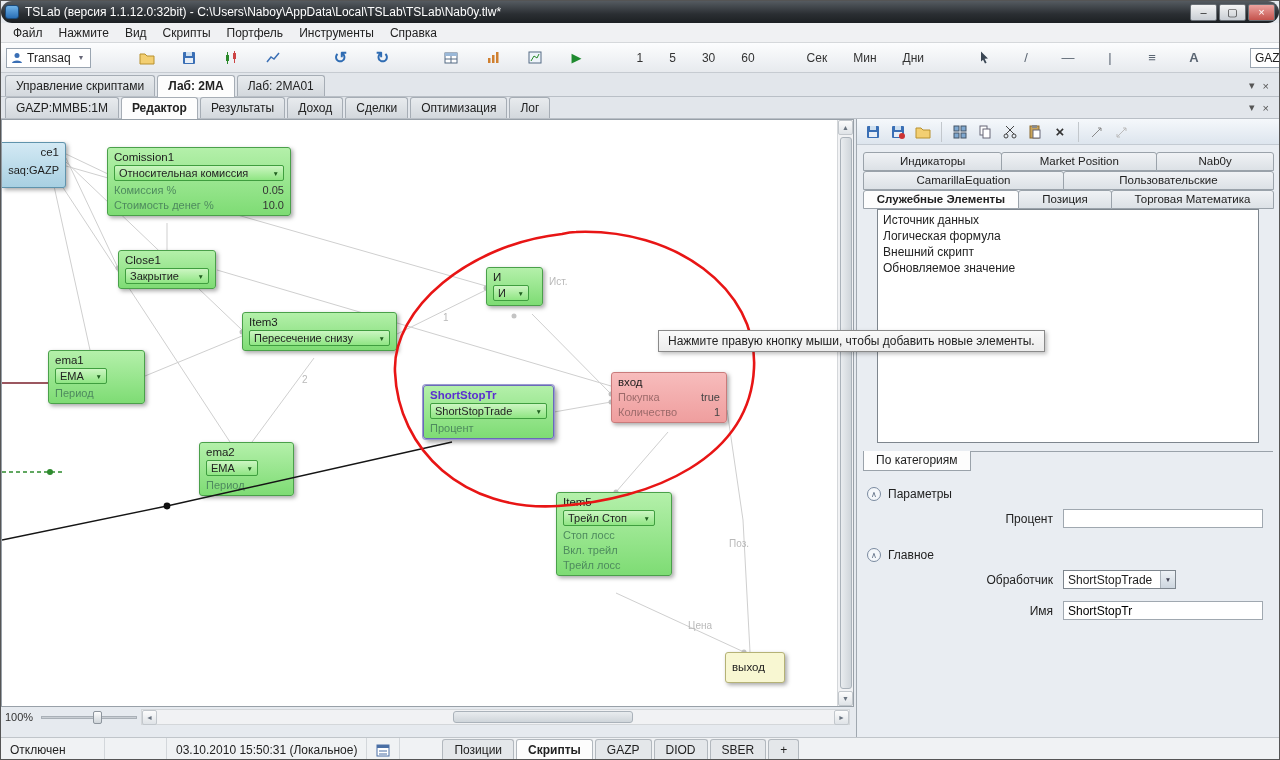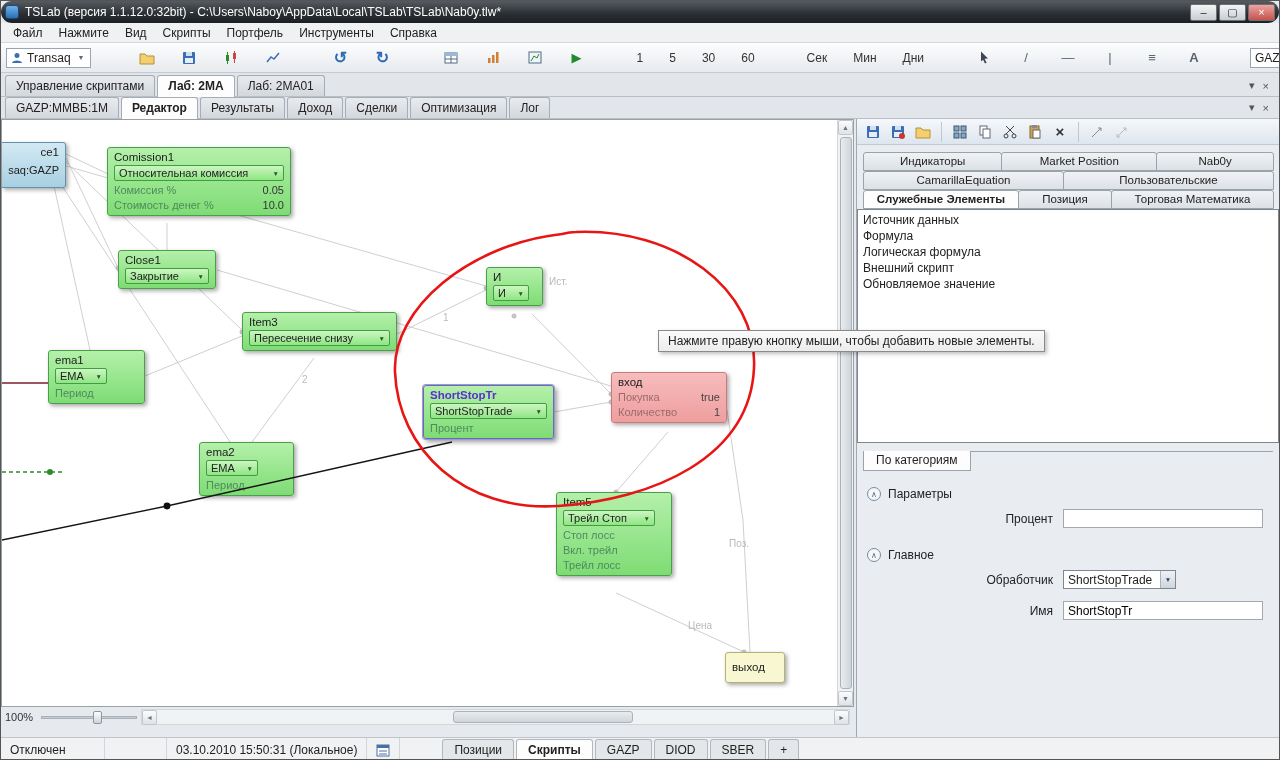--- a/index.html
+++ b/index.html
@@ -80,21 +80,21 @@
   .tooltip { position:absolute; left:656px; top:210px; z-index:100; background:linear-gradient(#fafafa,#ececec); border:1px solid #8a8a8a; box-shadow:2px 2px 4px rgba(0,0,0,.25); padding:3px 9px; font-size:12px; color:#222; white-space:nowrap; }
 
   
   .right-panel { flex:1; border-left:1px solid #a0a8b0; background:#e9edf2; display:flex; flex-direction:column; }
   .rp-toolbar { height:26px; background:linear-gradient(#f5f8fb,#dde5ee); border-bottom:1px solid #c3cad2; display:flex; align-items:center; gap:3px; padding:0 5px; }
   .rp-btn { width:22px; height:22px; display:flex; align-items:center; justify-content:center; border-radius:2px; cursor:default; }
   .rp-tabs { margin:7px 6px 0; }
   .rp-tabrow { display:flex; }
   .rp-tab { flex:1; text-align:center; font-size:11.5px; padding:2px 2px 3px; background:linear-gradient(#f0f2f5,#dcе1e6); background:linear-gradient(#f0f2f5,#dce1e6); border:1px solid #9aa2aa; border-radius:3px 3px 0 0; margin-right:-1px; white-space:nowrap; overflow:hidden; cursor:default; }
   .rp-tab.active { background:#fdfdfd; font-weight:bold; }
-  .rp-list { margin:0 0; background:#fff; border:1px solid #7e868e; height:234px; padding:2px; overflow:hidden; }
+  .rp-list { margin:0 20px; background:#fff; border:1px solid #7e868e; height:234px; padding:2px; overflow:hidden; }
   .rp-list-item { padding:1px 3px; font-size:12px; cursor:default; }
   .rp-cat { position:relative; margin:8px 6px 0; height:22px; }
   .rp-cat-line { position:absolute; left:0; right:0; top:0; border-top:1px solid #9aa2aa; }
   .rp-cat-tab { position:absolute; left:0; top:0; background:#fdfdfd; border:1px solid #9aa2aa; border-top:none; padding:2px 12px 3px; font-size:12px; cursor:default; }
   .prop-section { display:flex; align-items:center; gap:7px; margin:14px 10px 2px; }
   .collapse-btn { width:14px; height:14px; border:1px solid #7a8aa0; border-radius:50%; color:#5a6a80; font-size:8px; display:flex; align-items:center; justify-content:center; cursor:default; background:#f4f7fa; }
   .prop-section .sec-title { color:#222; }
   .prop-row { display:flex; align-items:center; margin:6px 10px; }
   .prop-label { width:196px; text-align:right; padding-right:10px; color:#222; }
   .prop-input { width:200px; height:19px; border:1px solid #a0a8b0; background:#fff; font-family:"Liberation Sans",sans-serif; font-size:12px; padding:1px 4px; }
@@ -517,21 +517,20 @@
         </div>
         <div class="rp-tabrow">
           <div class="rp-tab active" style="flex:0 0 38%">Служебные Элементы</div>
           <div class="rp-tab" style="flex:0 0 23%">Позиция</div>
           <div class="rp-tab" style="flex:1">Торговая Математика</div>
         </div>
       </div>
 
       <div class="rp-list">
         <div class="rp-list-item">Источник данных</div>
-        <div class="rp-list-item">Формула</div>
         <div class="rp-list-item">Логическая формула</div>
         <div class="rp-list-item">Внешний скрипт</div>
         <div class="rp-list-item">Обновляемое значение</div>
       </div>
 
       <div class="rp-cat">
         <div class="rp-cat-line"></div>
         <div class="rp-cat-tab">По категориям</div>
       </div>
 

